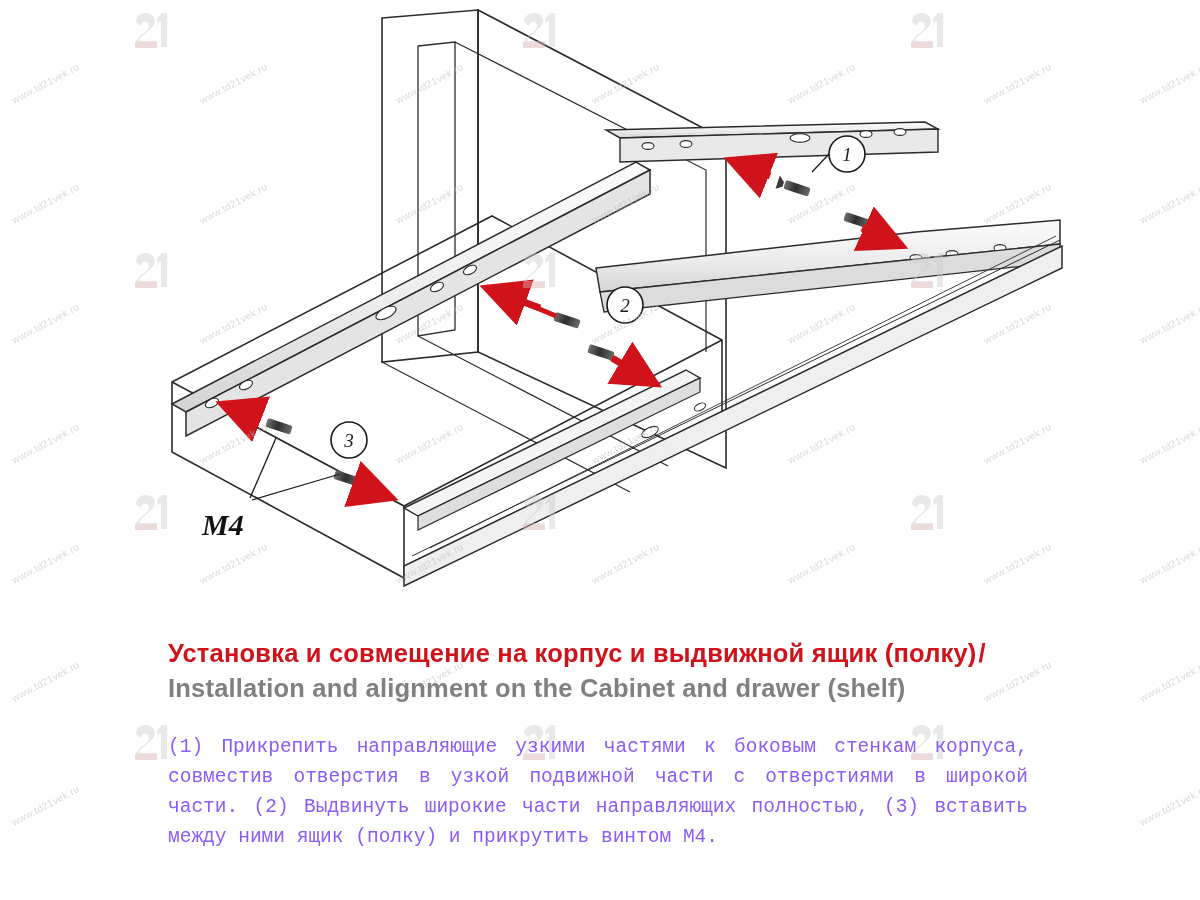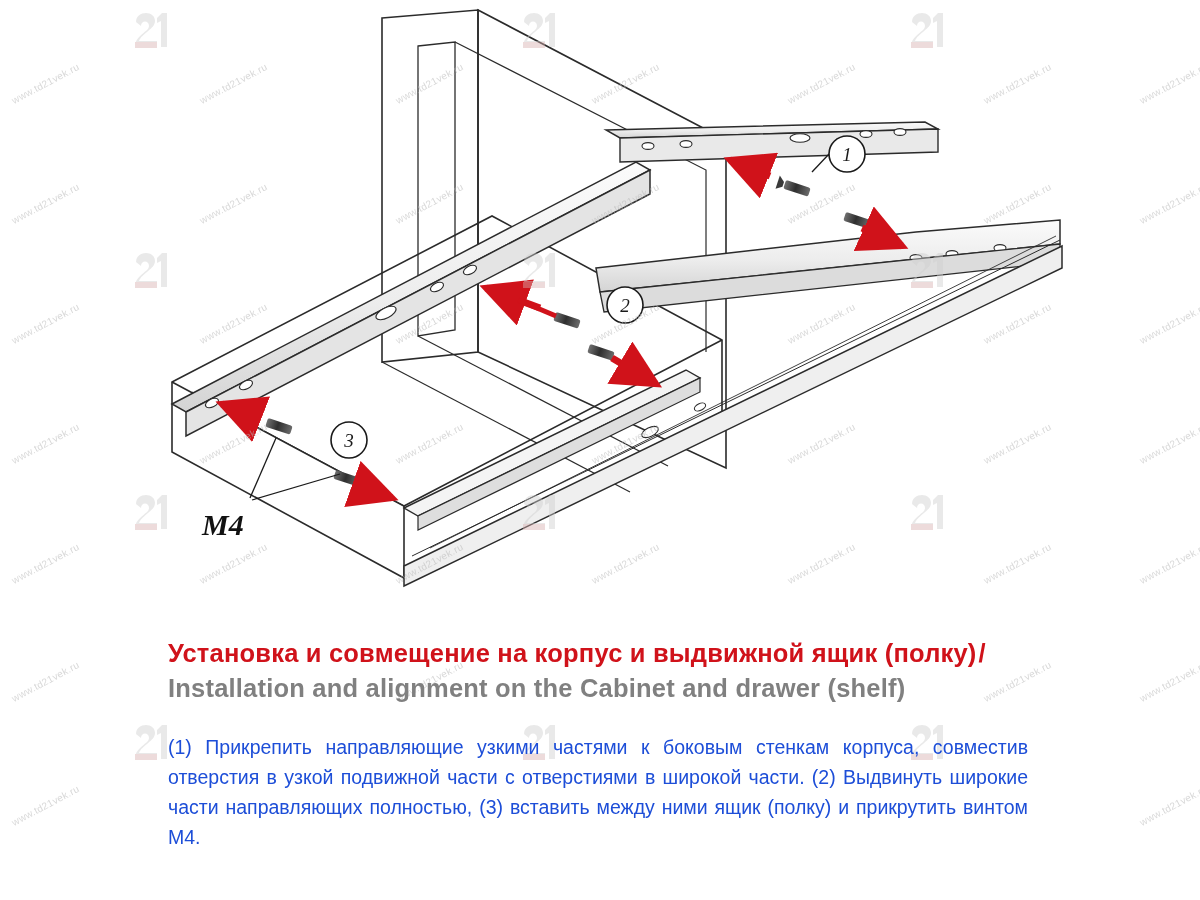--- a/index.html
+++ b/index.html
@@ -88,24 +88,24 @@
   .title .sep {
     color: #d0121a;
     padding: 0 2px;
   }
   .title .en {
     color: #808080;
     font-weight: bold;
   }
   .body-text {
     margin: 26px 0 8px 0;
-    font-family: Liberation Sans, sans-serif;
+    font-family: Liberation Mono, monospace;
     font-size: 19.5px;
     line-height: 30px;
-    color: #1d4ed8;
+    color: #8b5cf6;
     text-align: justify;
     width: 860px;
   }
 </style>
 </head>
 <body>
 
 <div id="page">
 
   <svg class="diagram" viewBox="0 0 1200 620" aria-hidden="true">

